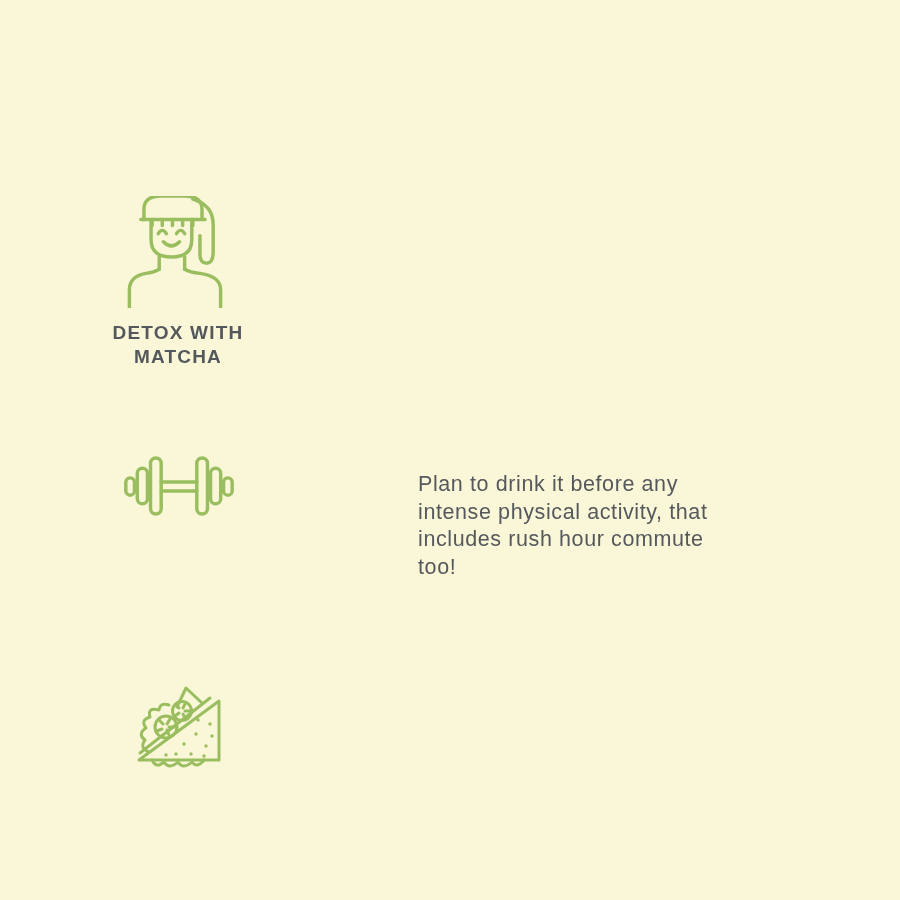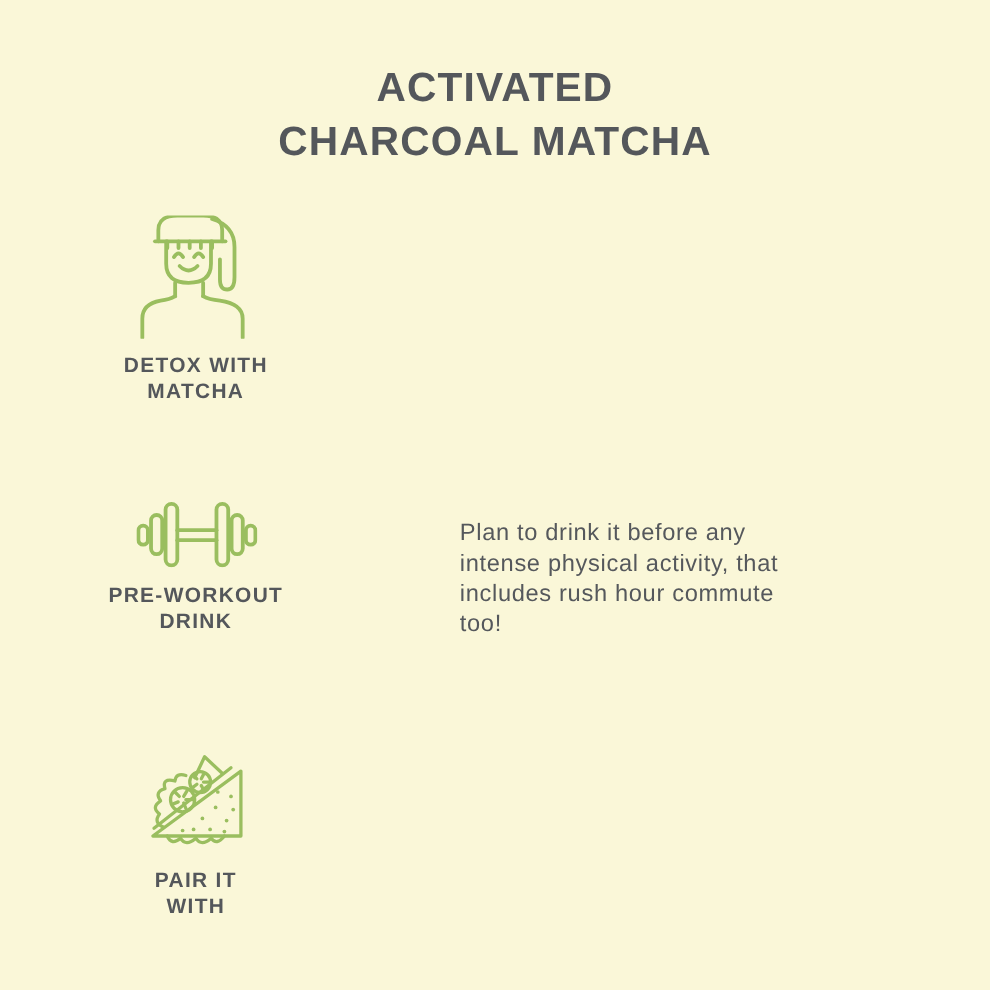--- a/index.html
+++ b/index.html
@@ -70,22 +70,20 @@
   .body-preworkout  { top: 459px; margin-top: 12px; }
   .icon-sandwich  { left: 135px; top: 684px; }
   .label-pair     { left: 58px;  top: 789px; }
   .body-pair      { top: 716px; }
 </style>
 </head>
 <body>
 
 <div class="canvas">
 
-  <h1 class="title">ACTIVATED
-CHARCOAL MATCHA</h1>
 
   <span class="icon icon-woman">
     <svg width="104" height="112" viewBox="0 0 93 110" stroke-width="3.4" stroke-linecap="round" stroke-linejoin="round">
 
       <path d="M16 23 V13 Q16 0 33 0 H56 Q73 0 73 13 V23"></path>
 
       <path d="M13 23 H76"></path>
 
       <path d="M24 23 V29"></path>
         <path d="M34 23 V29"></path>
@@ -124,22 +122,20 @@
       <path d="M36.5 25.5 H71.5"></path>
       <path d="M36.5 34.5 H71.5"></path>
 
       <rect x="71.5" y="2" width="10.5" height="55" rx="5.2"></rect>
 
       <rect x="85" y="12" width="10" height="35" rx="5"></rect>
 
       <rect x="97.8" y="21.5" width="8.5" height="17" rx="4.2"></rect>
     </svg>
   </span>
-  <div class="section-label label-preworkout">PRE-WORKOUT
-DRINK</div>
   <p class="section-body body-preworkout">Plan to drink it before any
 intense physical activity, that
 includes rush hour commute
 too!</p>
 
   <span class="icon icon-sandwich">
     <svg width="88" height="92" viewBox="0 0 86 92" stroke-width="3" stroke-linecap="round" stroke-linejoin="round">
 
       <path d="M41 23 L50 4 L66 19"></path>
 
@@ -170,16 +166,14 @@
       <circle class="dot" cx="70" cy="62" r="1.7"></circle>
       <circle class="dot" cx="55" cy="70" r="1.7"></circle>
       <circle class="dot" cx="68" cy="72" r="1.7"></circle>
       <circle class="dot" cx="40" cy="70" r="1.7"></circle>
       <circle class="dot" cx="74" cy="40" r="1.7"></circle>
       <circle class="dot" cx="62" cy="36" r="1.7"></circle>
       <circle class="dot" cx="76" cy="52" r="1.7"></circle>
       <circle class="dot" cx="30" cy="71" r="1.7"></circle>
     </svg>
   </span>
-  <div class="section-label label-pair">PAIR IT
-WITH</div>
 
 </div>
 
 </body></html>

